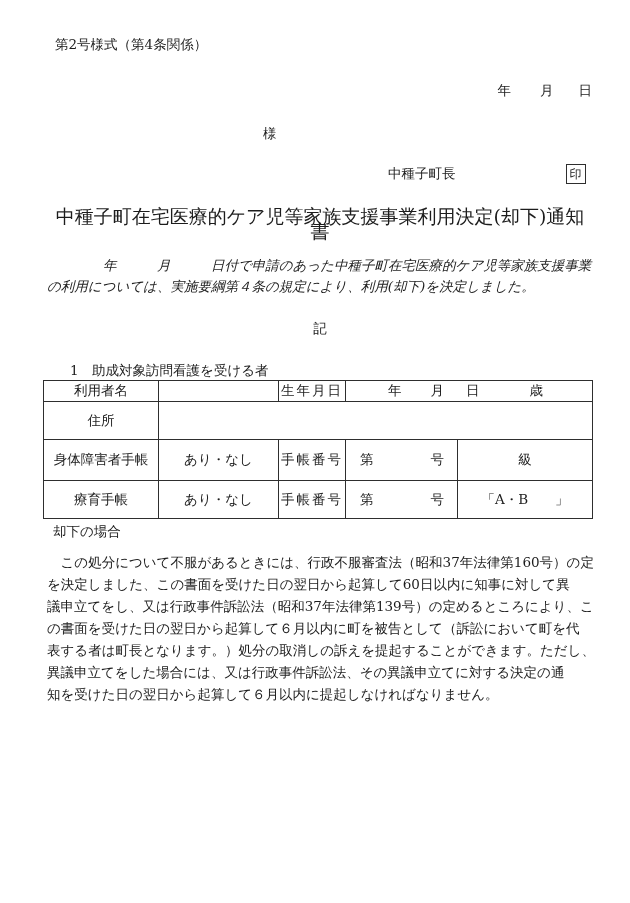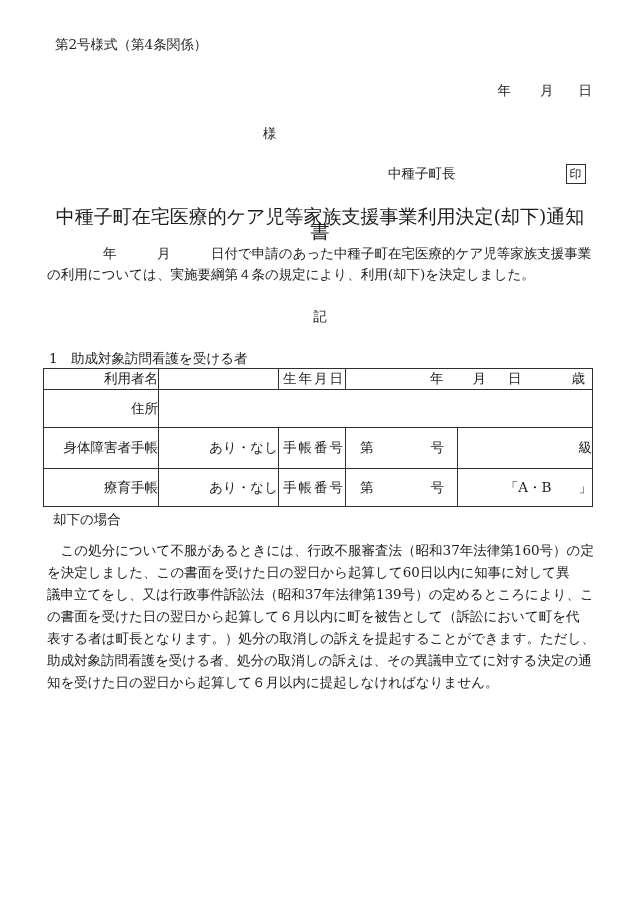--- a/index.html
+++ b/index.html
@@ -36,33 +36,33 @@
     width: 20px; height: 20px;
     border: 1px solid #2e2e2e;
     display: flex; align-items: center; justify-content: center;
     font-size: 12px; line-height: 12px;
   }
   .doc-title {
     margin: 25px 0 0 0;
     font-size: 19px; font-weight: normal;
     text-align: center; line-height: 15px;
   }
-  .body-para { margin-top: 4px; line-height: 21px; }
+  .body-para { margin-top: 16px; line-height: 21px; font-style: italic; }
   .body-line.indent { text-indent: 56px; }
   .record-marker { margin-top: 24px; text-align: center; line-height: 15px; }
-  .section-heading { margin-top: 27px; margin-left: 2px; line-height: 14px; }
+  .section-heading { margin-top: 27px; margin-left: 23px; line-height: 14px; }
   .info-table {
     border-collapse: collapse;
     table-layout: fixed;
     width: 549px;
     margin-top: 3px; margin-left: -4px;
   }
   .info-table td {
     border: 1px solid #2e2e2e;
-    text-align: right; vertical-align: middle;
+    text-align: center; vertical-align: middle;
     padding: 0; font-size: 13.5px; overflow: hidden;
   }
   tr.r1 { height: 21px; }
   tr.r2 { height: 38px; }
   tr.r3 { height: 41px; }
   tr.r4 { height: 38px; }
   .ls2 { letter-spacing: 2px; }
   .dob-cell { text-align: right; padding-right: 7px !important; }
   .dob-cell .p1 { margin-right: 29px; }
   .dob-cell .p2 { margin-right: 22px; }
@@ -159,17 +159,17 @@
   </table>
 
   <div class="rejection-heading">却下の場合</div>
 
   <div class="rejection-para">
     <div class="rej-line">　この処分について不服があるときには、行政不服審査法（昭和37年法律第160号）の定</div>
     <div class="rej-line">を決定しました、この書面を受けた日の翌日から起算して60日以内に知事に対して異</div>
     <div class="rej-line">議申立てをし、又は行政事件訴訟法（昭和37年法律第139号）の定めるところにより、こ</div>
     <div class="rej-line">の書面を受けた日の翌日から起算して６月以内に町を被告として（訴訟において町を代</div>
     <div class="rej-line">表する者は町長となります。）処分の取消しの訴えを提起することができます。ただし、</div>
-    <div class="rej-line">助成対象訪問看護を受ける者、処分の取消しの訴えは、その異議申立てに対する決定の通</div>
+    <div class="rej-line">異議申立てをした場合には、又は行政事件訴訟法、その異議申立てに対する決定の通</div>
     <div class="rej-line">知を受けた日の翌日から起算して６月以内に提起しなければなりません。</div>
   </div>
 
 </div>
 
 </body></html>

